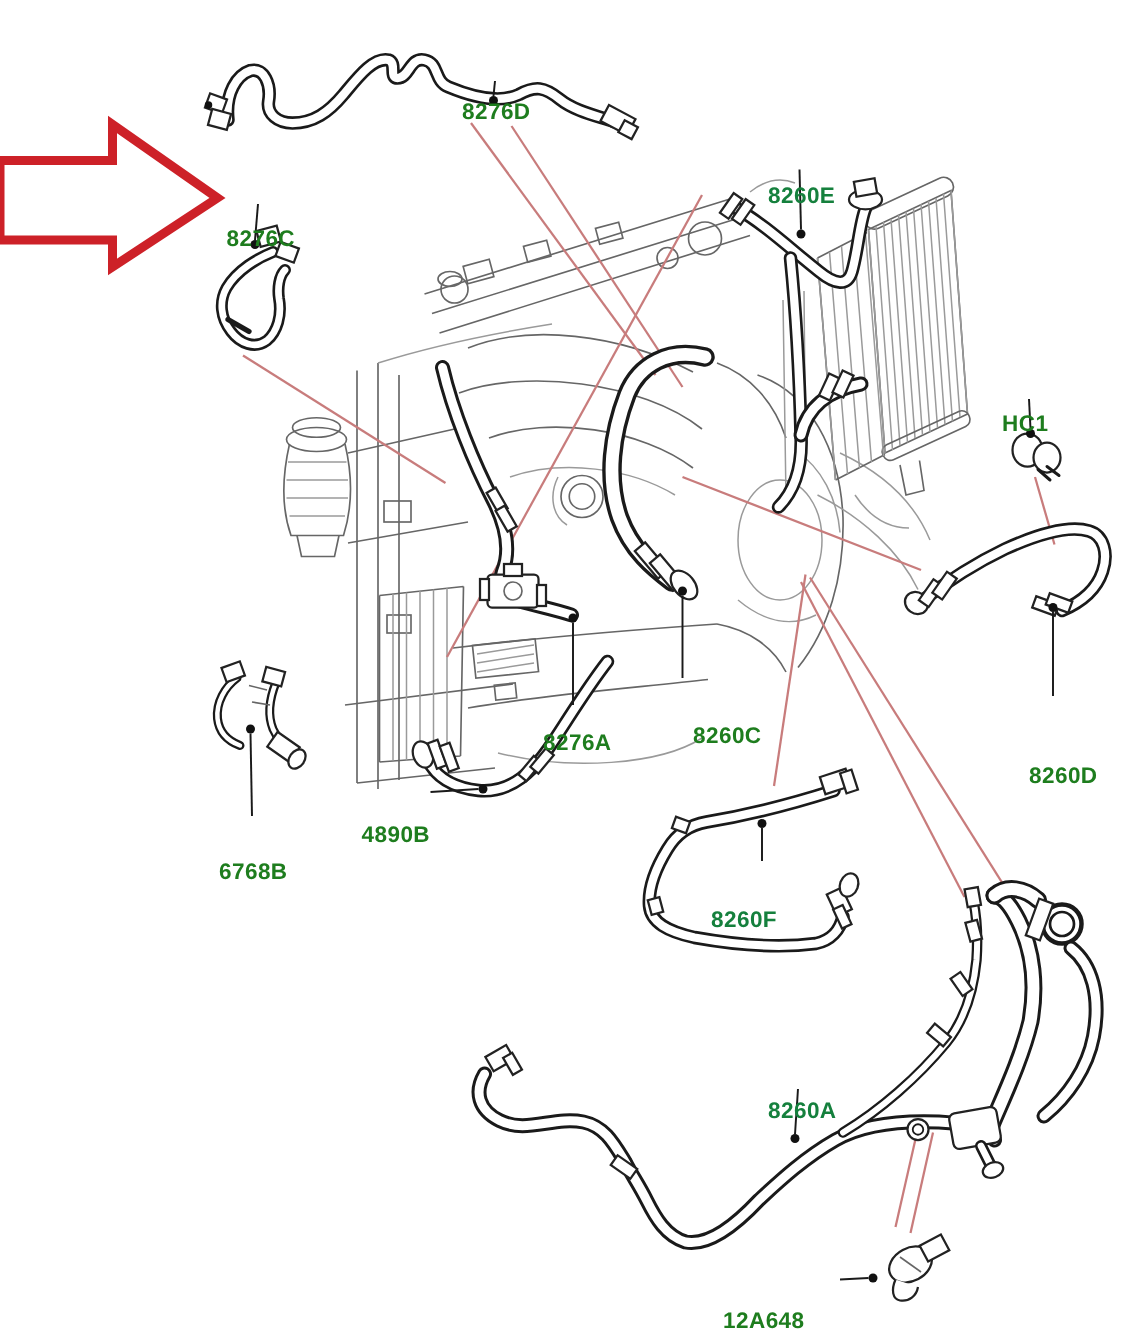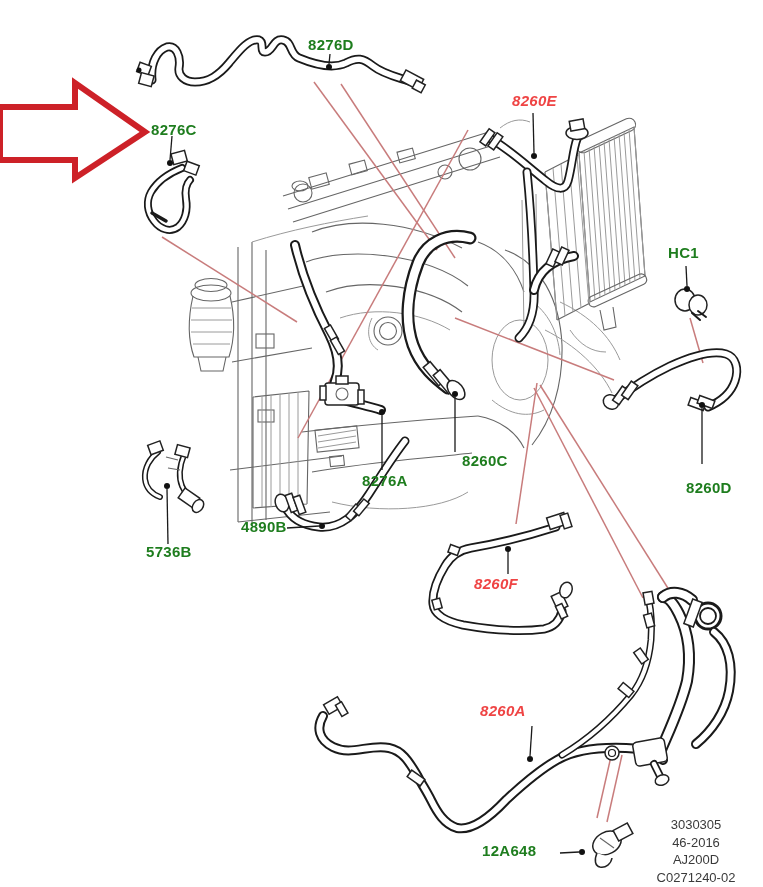--- a/index.html
+++ b/index.html
@@ -1,21 +1,21 @@
 <!DOCTYPE html>
 <html><head>
 <meta charset="utf-8">
 <style>
   html,body{margin:0;padding:0;background:#fff;}
   #stage{position:relative;width:763px;height:887px;background:#fff;overflow:hidden;
          font-family:"Liberation Sans",sans-serif;}
   #artwork{position:absolute;left:0;top:0;}
-  .part-label{position:absolute;font-weight:bold;font-size:15px;letter-spacing:.3px;white-space:nowrap;}
+  .part-label{position:absolute;font-weight:bold;font-size:15px;letter-spacing:.3px;white-space:nowrap;margin-top:30px;}
   .green{color:#1e7d1e;}
-  .navy{color:#ef4444;font-style:italic;}
+  .navy{color:#15803d;}
   .footer{position:absolute;right:4px;bottom:1px;width:126px;text-align:center;
           font-size:13px;color:#3a3a3a;line-height:17.5px;}
   
   .hb{stroke:#1a1a1a;fill:none;stroke-linecap:round;stroke-linejoin:round;}
   .hw{stroke:#ffffff;fill:none;stroke-linecap:round;stroke-linejoin:round;}
   .e{stroke:#666;fill:none;stroke-width:1.1;}
   .e2{stroke:#9a9a9a;fill:none;stroke-width:1;}
   .fit{stroke:#222;fill:#fff;stroke-width:1.5;}
   .pink{stroke:#c87c7c;stroke-width:1.5;fill:none;}
   .lead{stroke:#1a1a1a;stroke-width:1.3;fill:none;}
@@ -282,28 +282,22 @@
     <circle class="dot" cx="530" cy="759" r="3"></circle>
     <circle class="dot" cx="582" cy="852" r="3"></circle>
   </g>
 </svg>
 
   <div class="part-label green" style="left:308px;top:36px">8276D</div>
   <div class="part-label green" style="left:151px;top:121px">8276C</div>
   <div class="part-label navy" style="left:512px;top:92px">8260E</div>
   <div class="part-label green" style="left:668px;top:244px">HC1</div>
   <div class="part-label green" style="left:462px;top:452px">8260C</div>
-  <div class="part-label green" style="left:362px;top:472px">8276A</div>
+  <div class="part-label green" style="left:362px;top:457px">8276A</div>
   <div class="part-label green" style="left:241px;top:518px">4890B</div>
-  <div class="part-label green" style="left:146px;top:543px">5736B</div>
+  <div class="part-label green" style="left:146px;top:543px">6768B</div>
   <div class="part-label green" style="left:686px;top:479px">8260D</div>
   <div class="part-label navy" style="left:474px;top:575px">8260F</div>
-  <div class="part-label navy" style="left:480px;top:702px">8260A</div>
+  <div class="part-label navy" style="left:512px;top:702px">8260A</div>
   <div class="part-label green" style="left:482px;top:842px">12A648</div>
 
-  <div class="footer">
-    <div>3030305</div>
-    <div>46-2016</div>
-    <div>AJ200D</div>
-    <div>C0271240-02</div>
-  </div>
 
 </div>
 
 </body></html>

